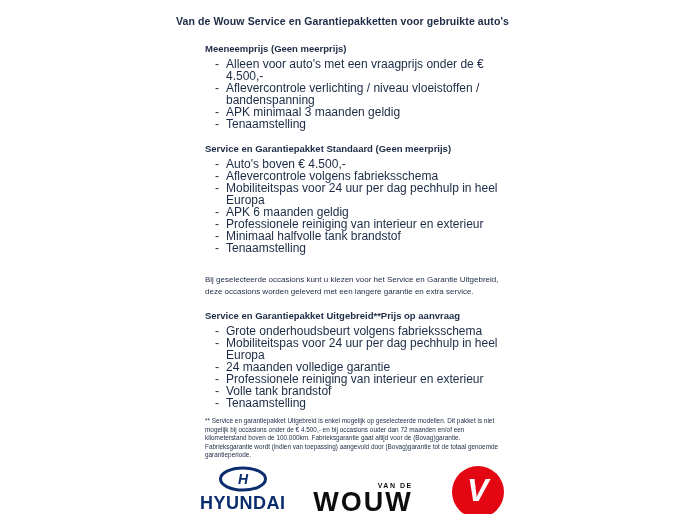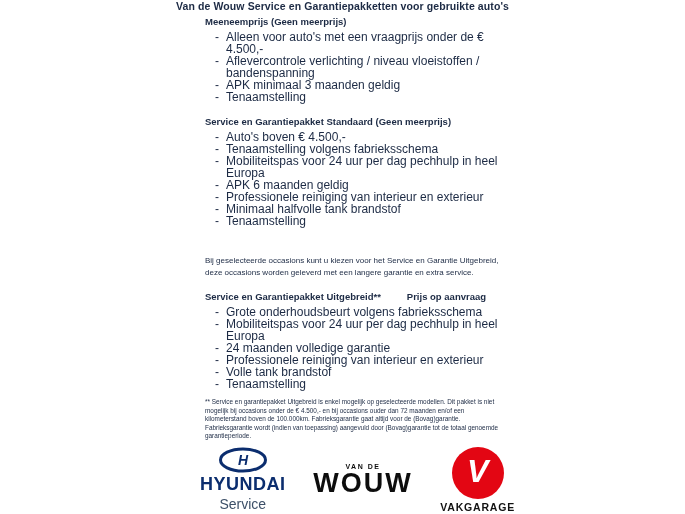--- a/index.html
+++ b/index.html
@@ -1,35 +1,35 @@
 <!DOCTYPE html>
 <html><head>
 <meta charset="utf-8">
 <style>
   html,body{margin:0;padding:0}
   body{width:685px;height:514px;background:#ffffff;font-family:"Liberation Sans",sans-serif;color:#1c2a44}
-  .page{position:relative;width:685px;height:514px;overflow:hidden;background:#fff;box-sizing:border-box}
+  .page{position:relative;width:685px;height:514px;overflow:hidden;background:#fff;padding-top:15px;box-sizing:border-box}
   .title{font-size:10.5px;font-weight:bold;text-align:center;letter-spacing:.1px}
   .content{margin-left:205px;width:305px}
-  .section{margin-top:4px}
+  .section{margin-top:16px}
   .section.s2{margin-top:13px}
   .section.s3{margin-top:12px}
   .heading{font-size:9.5px;font-weight:bold;line-height:12px}
-  .heading-row{display:flex;gap:26px}
+  .heading-row{display:flex;}
   ul.items{list-style:none;margin:3px 0 0 0;padding:0 0 0 10px}
   li.item{position:relative;font-size:12px;line-height:12px;padding-left:11px}
   li.item::before{content:"-";position:absolute;left:0;top:0}
-  .para{margin-top:28px;font-size:8px;line-height:12px;width:300px}
+  .para{margin-top:20px;font-size:8px;line-height:12px;width:300px}
   .footnote{margin-top:8px;font-size:6.4px;line-height:8.5px;width:300px}
   .logos{margin-top:6px;width:315px;margin-left:-5px;display:flex;justify-content:space-between;align-items:center}
   .logo-block{display:flex;flex-direction:column;align-items:center}
   .hyundai{gap:1px}
   .hyundai-brand{font-size:18px;font-weight:bold;color:#0b2d6e;letter-spacing:.5px}
   .hyundai-sub{font-size:14px;color:#3d5068}
-  .wouw{align-items:center;color:#0d0d0d}
+  .wouw{align-items:flex-end;color:#0d0d0d}
   .wouw-top{font-size:7px;font-weight:bold;letter-spacing:1.5px}
   .wouw-main{font-size:27px;font-weight:bold;letter-spacing:2px;line-height:26px}
   .vakgarage{gap:2px}
   .vak-circle{width:52px;height:52px;border-radius:50%;background:#e30613;display:flex;align-items:center;justify-content:center}
   .vak-v{color:#fff;font-size:32px;font-weight:bold;font-style:italic;line-height:1;margin-top:-3px}
   .vak-label{font-size:10.5px;font-weight:bold;letter-spacing:.8px;color:#111}
 </style>
 </head>
 <body>
 
@@ -46,21 +46,21 @@
         <li class="item">Aflevercontrole verlichting / niveau vloeistoffen / bandenspanning</li>
         <li class="item">APK minimaal 3 maanden geldig</li>
         <li class="item">Tenaamstelling</li>
       </ul>
     </div>
 
     <div class="section s2">
       <div class="heading">Service en Garantiepakket Standaard (Geen meerprijs)</div>
       <ul class="items">
         <li class="item">Auto's boven € 4.500,-</li>
-        <li class="item">Tenaamstelling volgens fabrieksschema</li>
+        <li class="item">Aflevercontrole volgens fabrieksschema</li>
         <li class="item">Mobiliteitspas voor 24 uur per dag pechhulp in heel Europa</li>
         <li class="item">APK 6 maanden geldig</li>
         <li class="item">Professionele reiniging van interieur en exterieur</li>
         <li class="item">Minimaal halfvolle tank brandstof</li>
         <li class="item">Tenaamstelling</li>
       </ul>
     </div>
 
     <div class="para">Bij geselecteerde occasions kunt u kiezen voor het Service en Garantie Uitgebreid, deze occasions worden geleverd met een langere garantie en extra service.</div>
 

